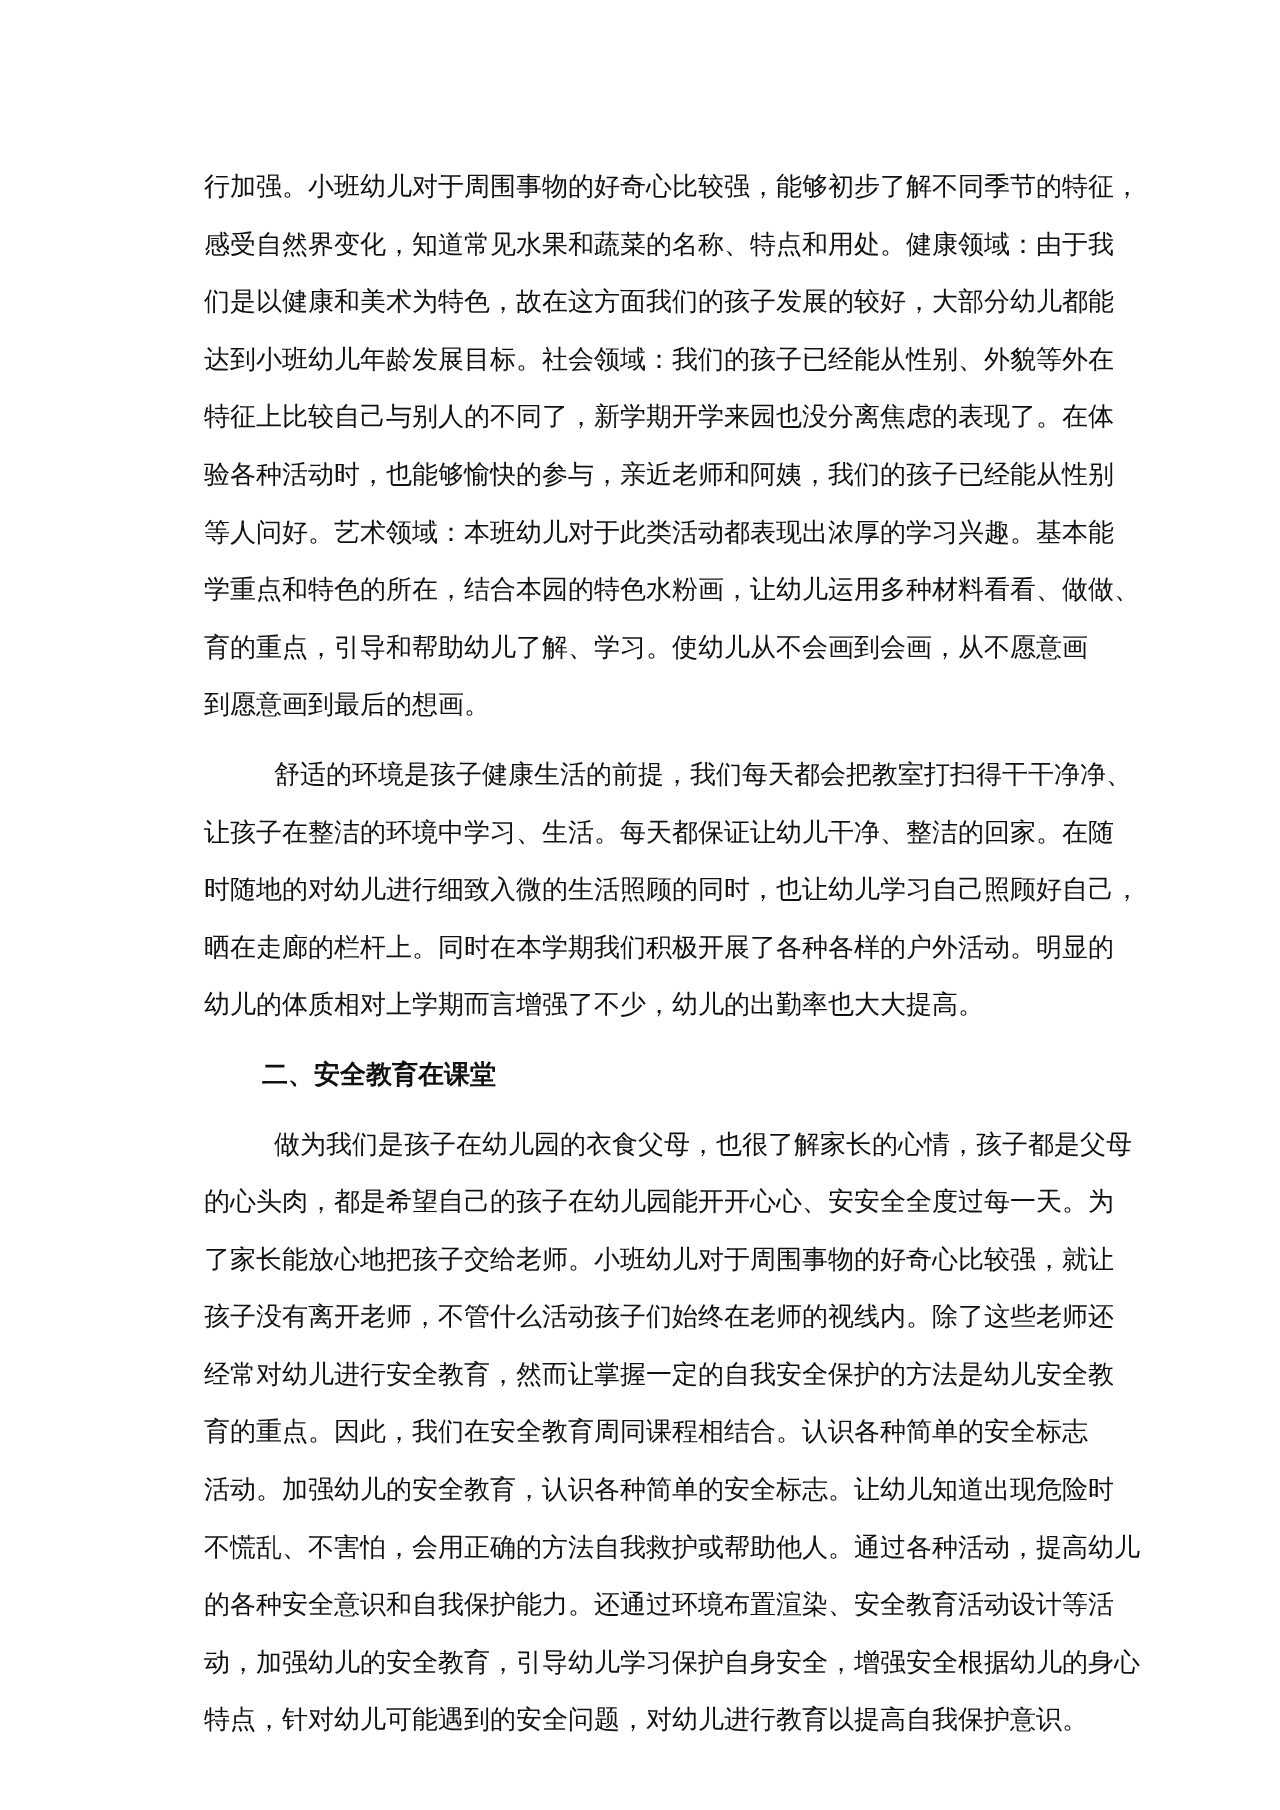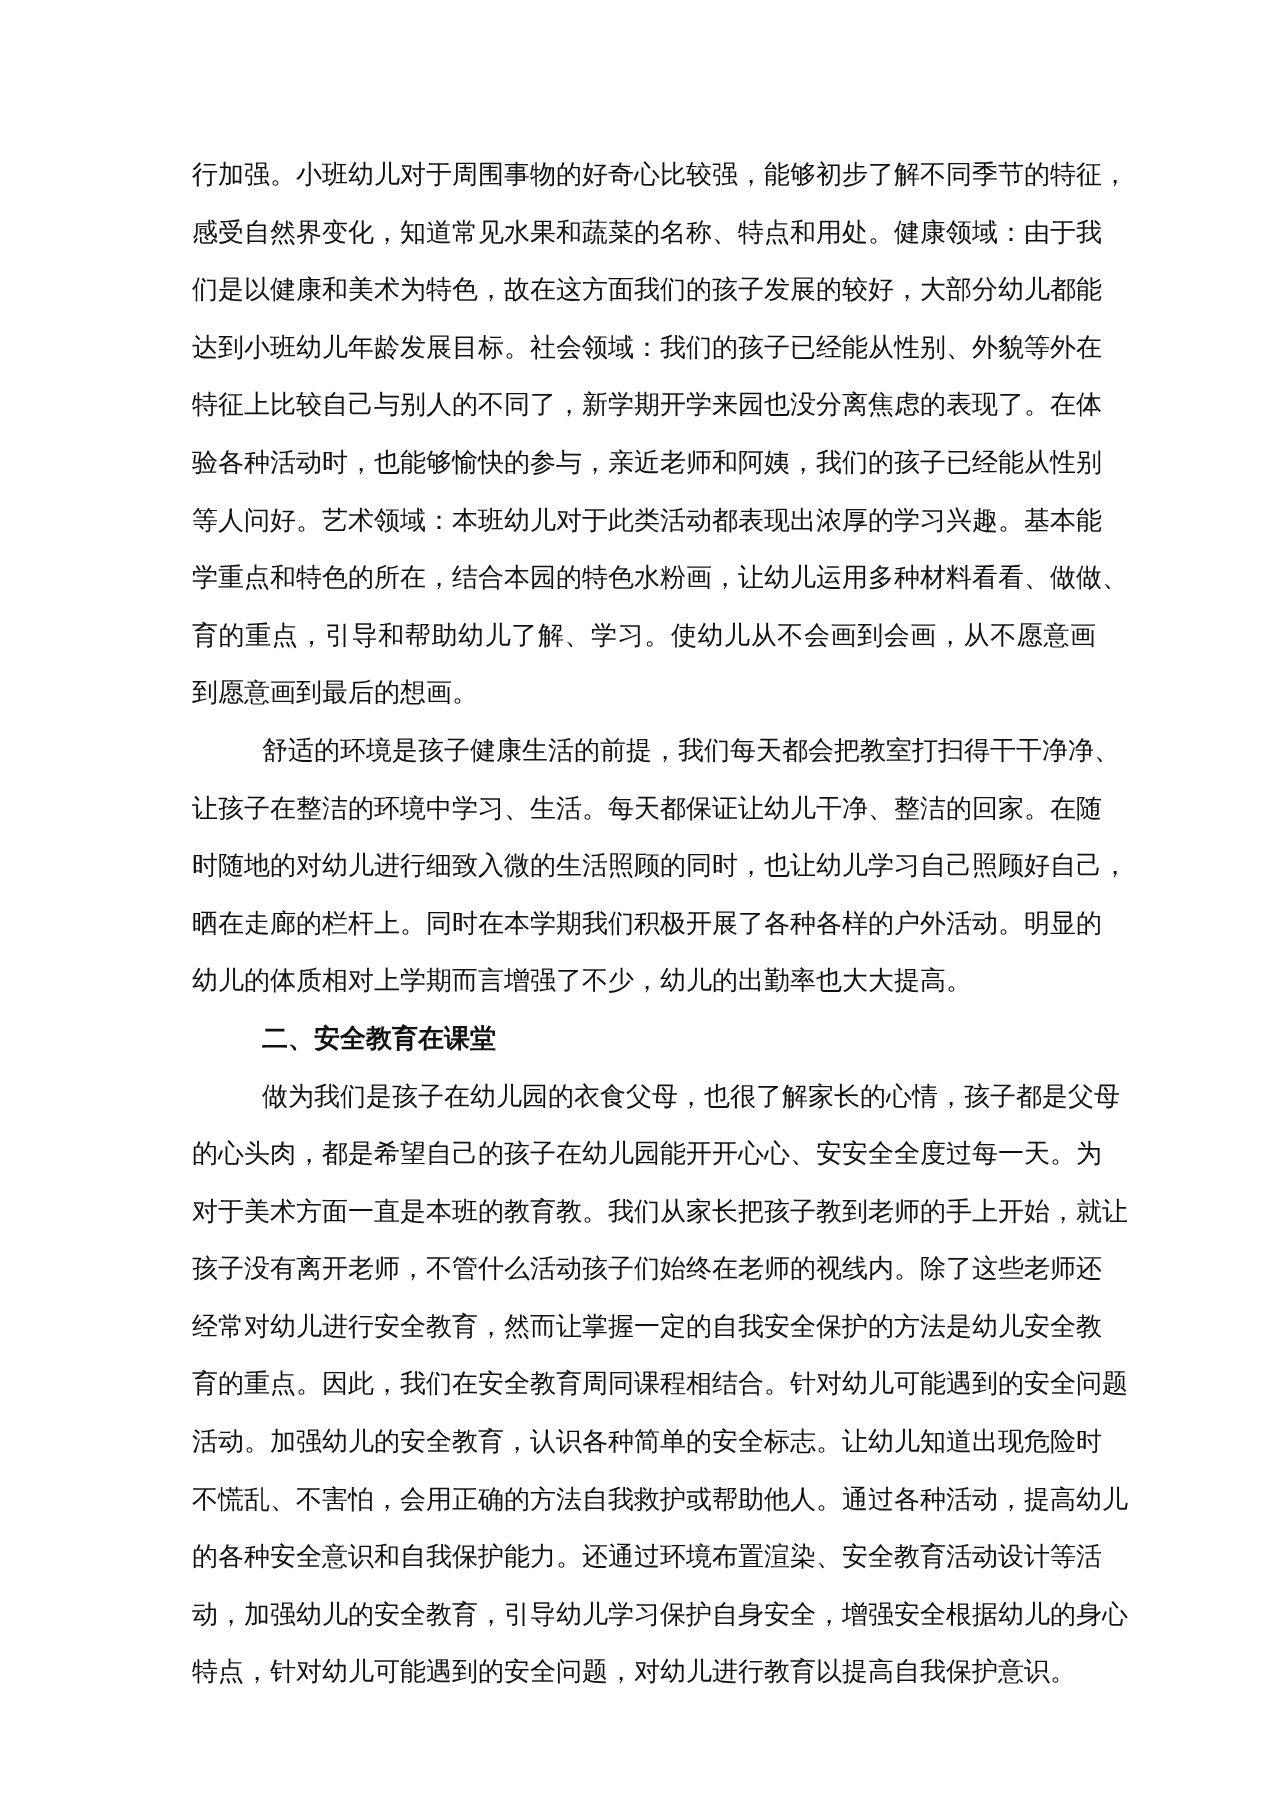--- a/index.html
+++ b/index.html
@@ -26,21 +26,21 @@
       text-align-last: justify;
       overflow: visible;
     }
     .line.last { text-align-last: left; }
     .line.indent { padding-left: 70px; }
     .heading {
       font-weight: bold;
       text-align-last: left;
       padding-left: 70px;
     }
-    .para { margin: 0; }
+    .para { margin: 12px; }
   </style>
 </head>
 <body>
 
 <div class="page">
 
   <div class="para">
     <div class="line">行加强。小班幼儿对于周围事物的好奇心比较强，能够初步了解不同季节的特征，</div>
     <div class="line">感受自然界变化，知道常见水果和蔬菜的名称、特点和用处。健康领域：由于我</div>
     <div class="line">们是以健康和美术为特色，故在这方面我们的孩子发展的较好，大部分幼儿都能</div>
@@ -59,24 +59,24 @@
     <div class="line">时随地的对幼儿进行细致入微的生活照顾的同时，也让幼儿学习自己照顾好自己，</div>
     <div class="line">晒在走廊的栏杆上。同时在本学期我们积极开展了各种各样的户外活动。明显的</div>
     <div class="line last">幼儿的体质相对上学期而言增强了不少，幼儿的出勤率也大大提高。</div>
   </div>
 
   <div class="line heading">二、安全教育在课堂</div>
 
   <div class="para">
     <div class="line indent">做为我们是孩子在幼儿园的衣食父母，也很了解家长的心情，孩子都是父母</div>
     <div class="line">的心头肉，都是希望自己的孩子在幼儿园能开开心心、安安全全度过每一天。为</div>
-    <div class="line">对于美术方面一直是本班的教育教。我们从家长把孩子教到老师的手上开始，就让</div>
+    <div class="line">了家长能放心地把孩子交给老师。小班幼儿对于周围事物的好奇心比较强，就让</div>
     <div class="line">孩子没有离开老师，不管什么活动孩子们始终在老师的视线内。除了这些老师还</div>
     <div class="line">经常对幼儿进行安全教育，然而让掌握一定的自我安全保护的方法是幼儿安全教</div>
-    <div class="line">育的重点。因此，我们在安全教育周同课程相结合。针对幼儿可能遇到的安全问题</div>
+    <div class="line">育的重点。因此，我们在安全教育周同课程相结合。认识各种简单的安全标志</div>
     <div class="line">活动。加强幼儿的安全教育，认识各种简单的安全标志。让幼儿知道出现危险时</div>
     <div class="line">不慌乱、不害怕，会用正确的方法自我救护或帮助他人。通过各种活动，提高幼儿</div>
     <div class="line">的各种安全意识和自我保护能力。还通过环境布置渲染、安全教育活动设计等活</div>
     <div class="line">动，加强幼儿的安全教育，引导幼儿学习保护自身安全，增强安全根据幼儿的身心</div>
     <div class="line last">特点，针对幼儿可能遇到的安全问题，对幼儿进行教育以提高自我保护意识。</div>
   </div>
 
 </div>
 
 </body></html>

